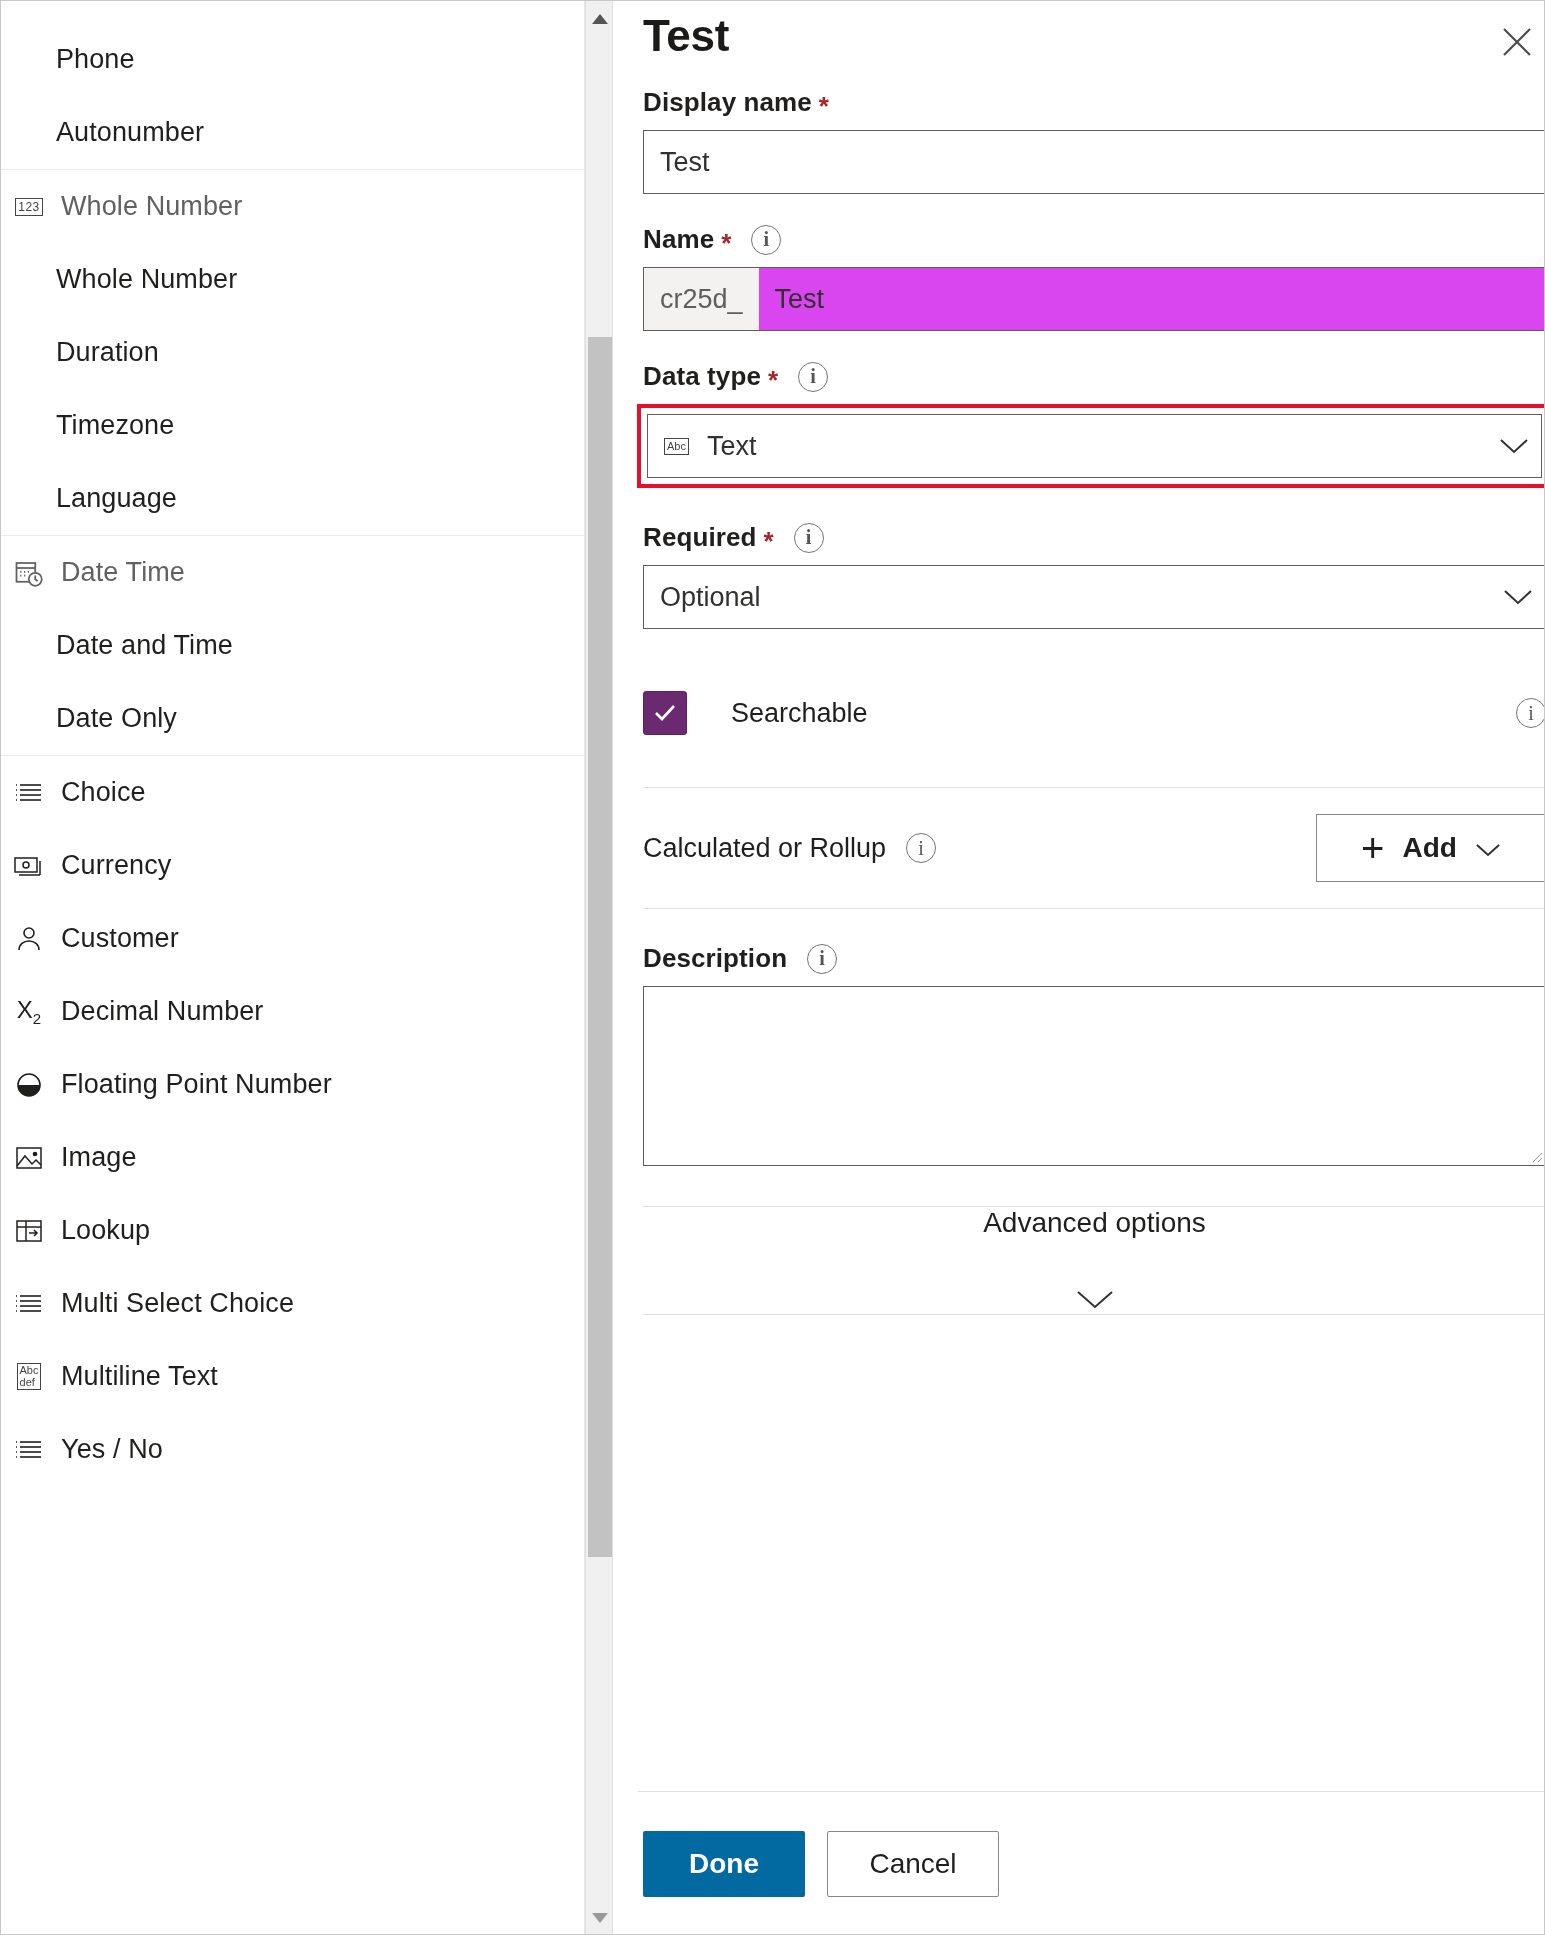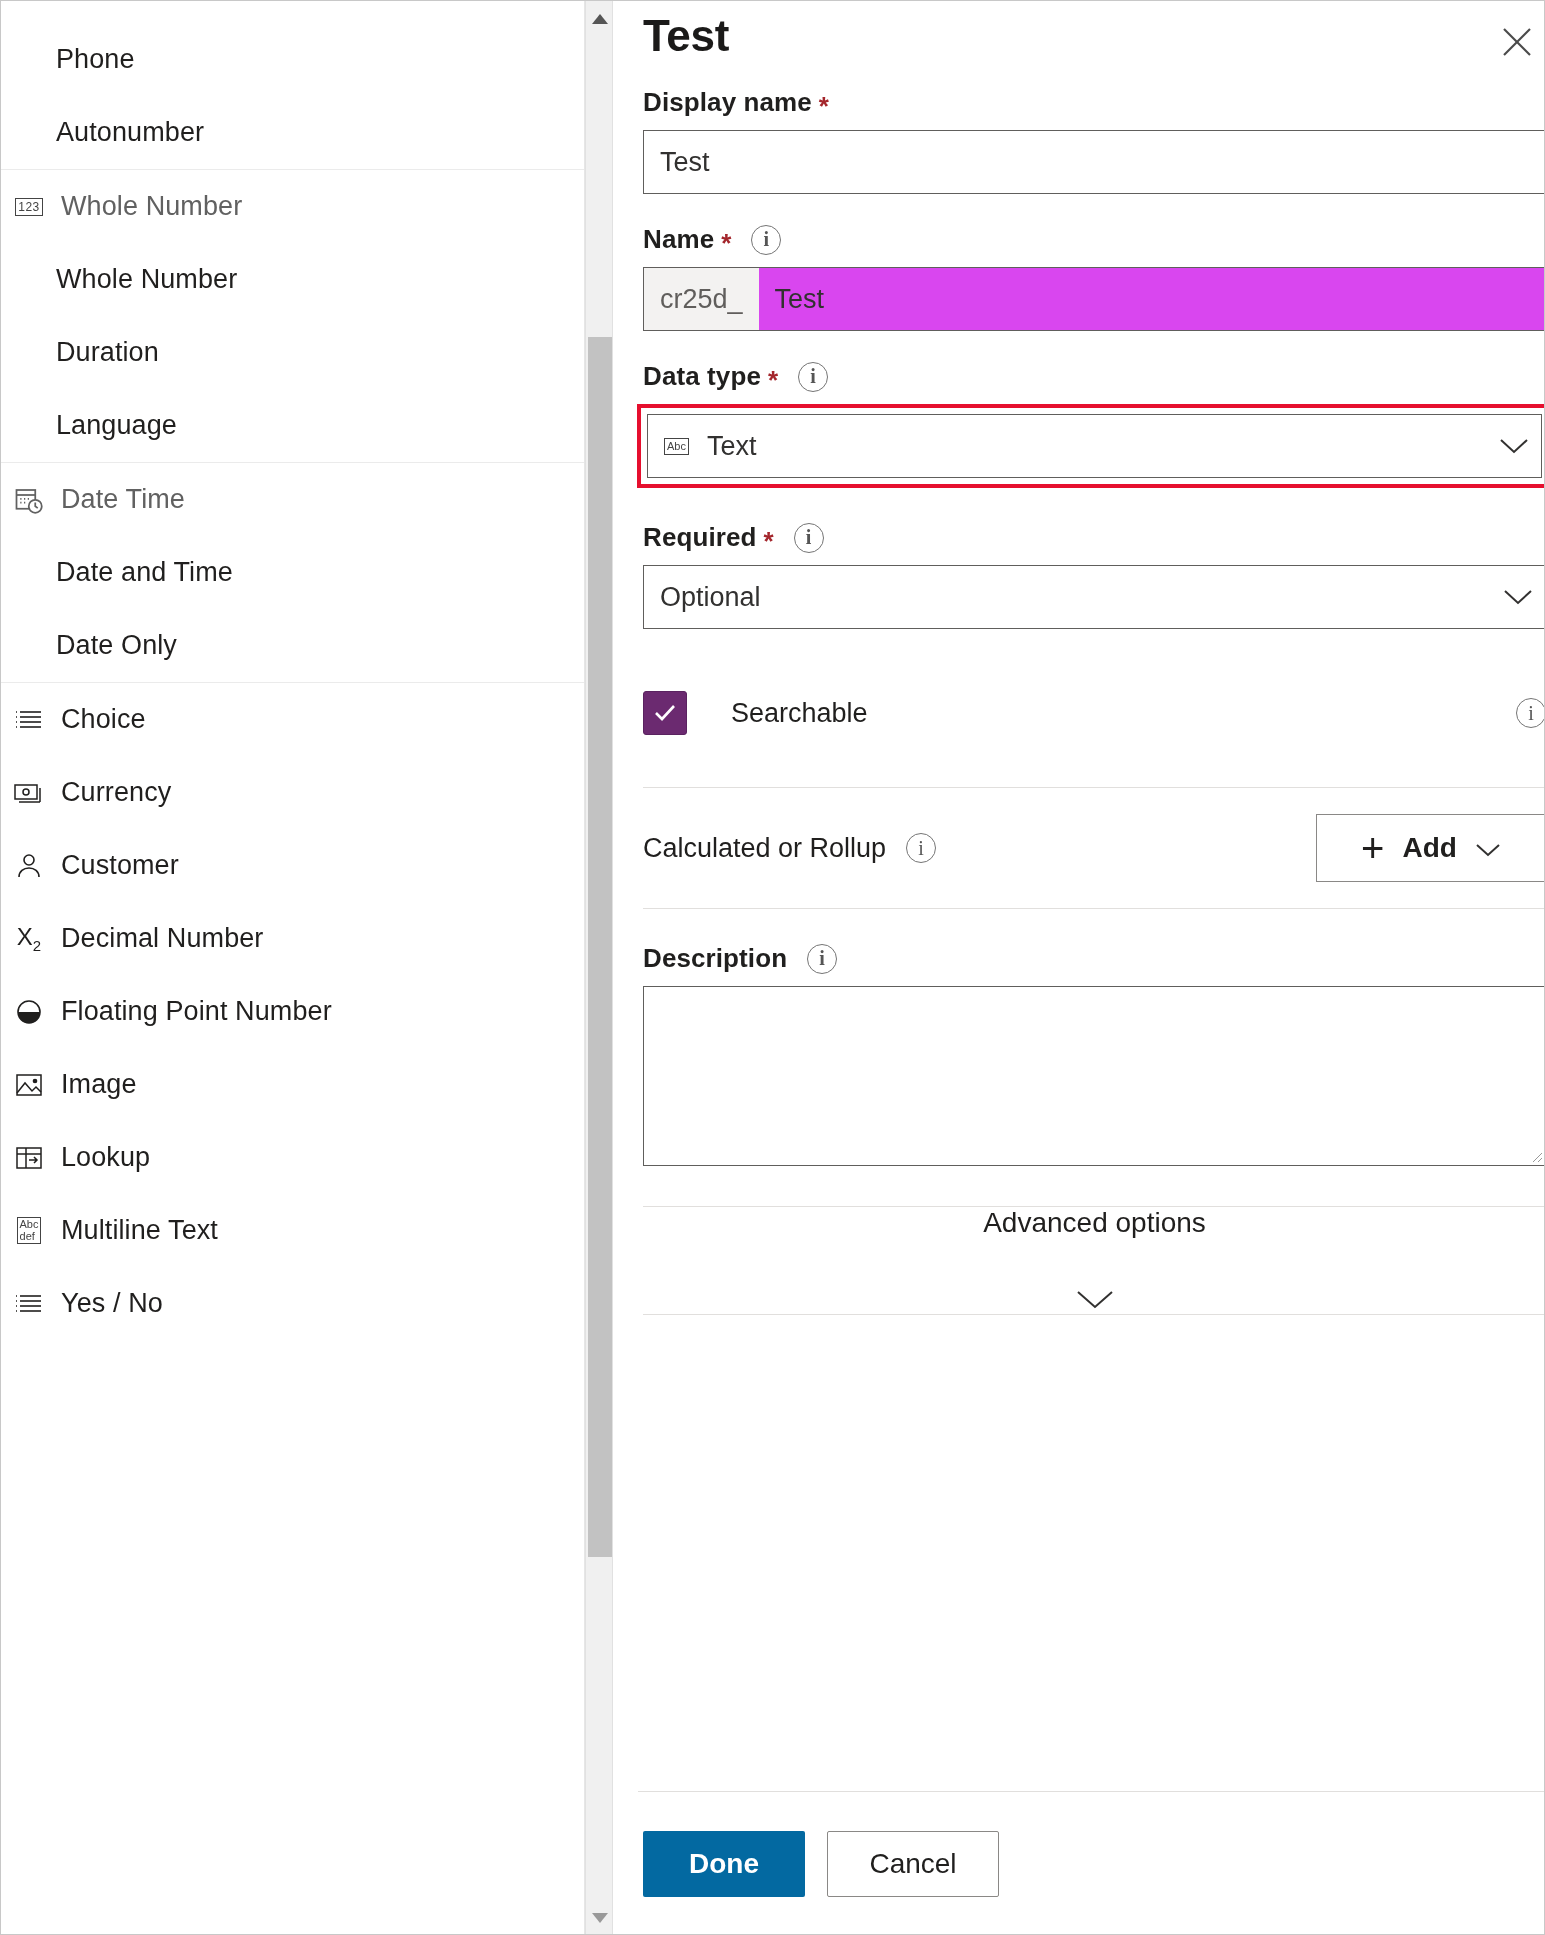--- a/index.html
+++ b/index.html
@@ -393,20 +393,23 @@
         </span>
         <span class="glabel">Whole Number</span>
       </div>
       <div class="dt-item">
         <span>Whole Number</span>
       </div>
       <div class="dt-item">
         <span>Duration</span>
       </div>
       <div class="dt-item">
+        <span>Timezone</span>
+      </div>
+      <div class="dt-item">
         <span>Language</span>
       </div>
     </div>
 
     <div class="dt-group">
       <div class="dt-header">
         <span class="gicon">
           <svg width="30" height="30" viewBox="0 0 24 24" fill="none" stroke="#616161" stroke-width="1.4">
             <rect x="2" y="4" width="15" height="15"></rect>
             <line x1="2" y1="8" x2="17" y2="8"></line>
@@ -503,20 +506,35 @@
           <svg width="28" height="26" viewBox="0 0 28 26" fill="none" stroke="#201f1e" stroke-width="1.5">
             <rect x="2" y="3" width="24" height="20"></rect>
             <line x1="2" y1="9" x2="26" y2="9"></line>
             <line x1="11" y1="3" x2="11" y2="23"></line>
             <path d="M14 15 h8 M19 12 l3 3 -3 3"></path>
           </svg>
         </span>
         <span class="glabel">Lookup</span>
       </div>
 
+      <div class="dt-single">
+        <span class="gicon">
+          <svg width="28" height="24" viewBox="0 0 28 24" stroke="#201f1e" stroke-width="1.6">
+            <line x1="1" y1="4" x2="2" y2="4"></line>
+              <line x1="5" y1="4" x2="26" y2="4"></line>
+            <line x1="1" y1="9" x2="2" y2="9"></line>
+              <line x1="5" y1="9" x2="26" y2="9"></line>
+            <line x1="1" y1="14" x2="2" y2="14"></line>
+              <line x1="5" y1="14" x2="26" y2="14"></line>
+            <line x1="1" y1="19" x2="2" y2="19"></line>
+              <line x1="5" y1="19" x2="26" y2="19"></line>
+          </svg>
+        </span>
+        <span class="glabel">Multi Select Choice</span>
+      </div>
 
       <div class="dt-single">
         <span class="gicon">
           <span class="boxicon two" style="font-size:11px;">Abc<br>def</span>
         </span>
         <span class="glabel">Multiline Text</span>
       </div>
 
       <div class="dt-single">
         <span class="gicon">

